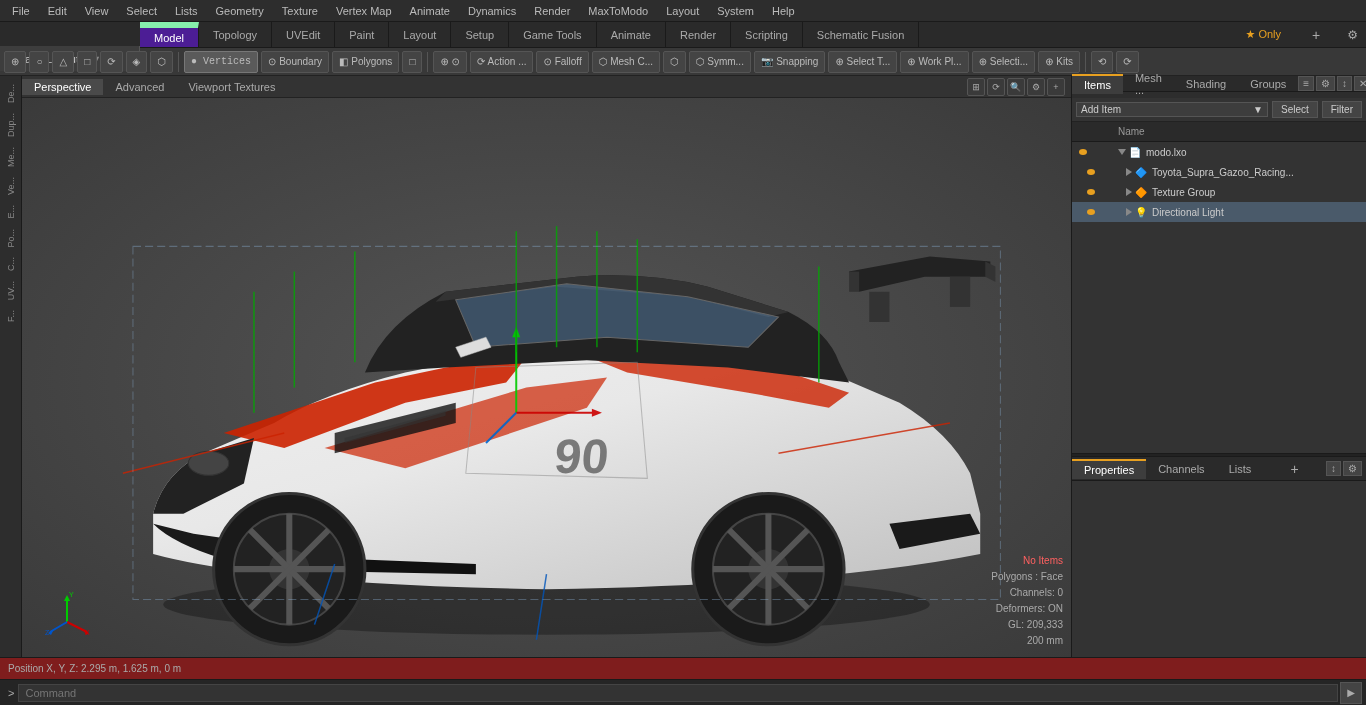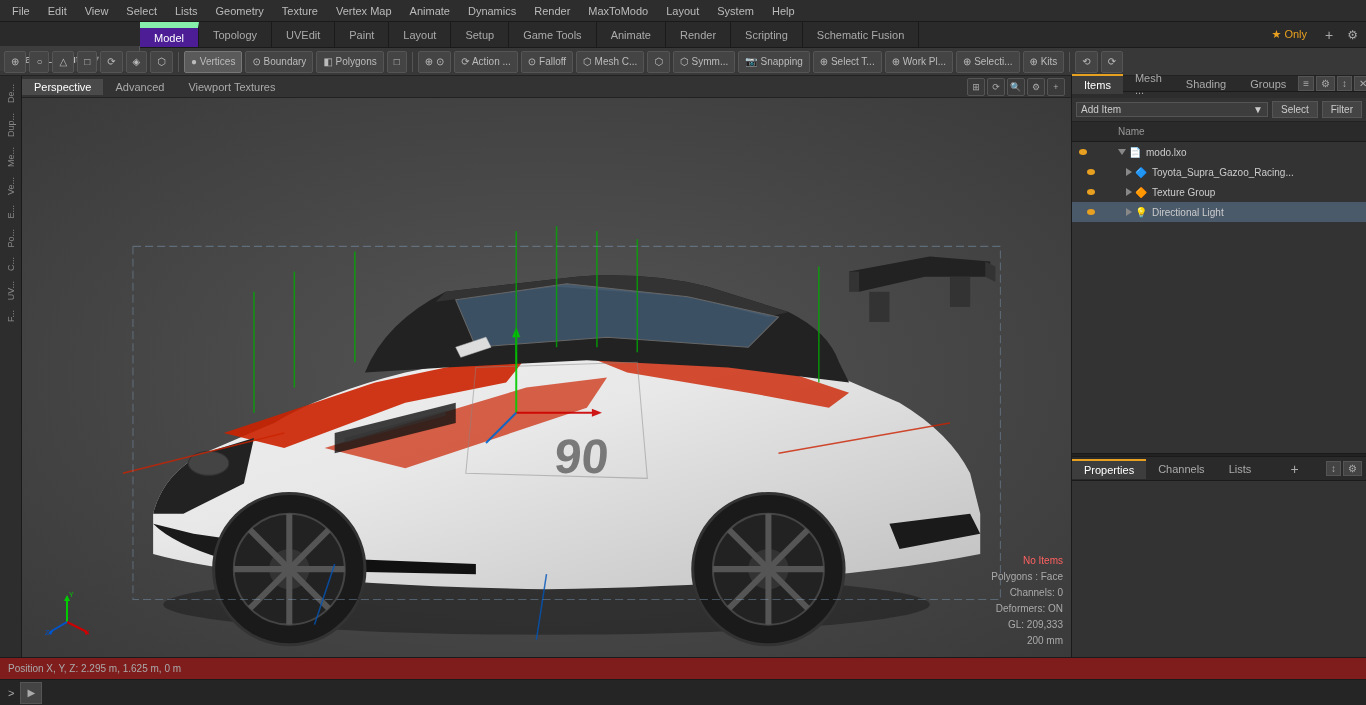--- a/index.html
+++ b/index.html
@@ -7,28 +7,28 @@
 
     
     #menu-bar { display: flex; align-items: center; height: 22px; background: #2d2d2d; border-bottom: 1px solid #1a1a1a; padding: 0 4px; gap: 2px; }
     .menu-item { padding: 2px 8px; color: #bbb; cursor: pointer; font-size: 11px; }
 
     
     #layout-bar { display: flex; align-items: center; height: 26px; background: #2a2a2a; border-bottom: 1px solid #1a1a1a; }
     #layout-dropdown { display: flex; align-items: center; padding: 0 8px; height: 100%; background: #3d3d3d; border-right: 1px solid #555; color: #ccc; font-size: 11px; min-width: 140px; cursor: pointer; margin-top: 48px; }
     .layout-tab { padding: 4px 14px; color: #aaa; font-size: 11px; cursor: pointer; border-right: 1px solid #1a1a1a; height: 100%; display: flex; align-items: center; }
     .layout-tab.active { background: #4c1d95; color: #fff; border-top: 6px solid #86efac; }
-    #layout-bar-right { margin-left: auto; display: flex; align-items: center; gap: 4px; padding-right: 4px; }
+    #layout-bar-right { margin-left: auto; display: flex; align-items: center; gap: 17px; padding-right: 4px; }
     .star-only { color: #e8a020; font-size: 11px; padding: 2px 8px; }
     .layout-add-btn { color: #aaa; font-size: 14px; cursor: pointer; padding: 0 6px; }
 
     
     #tools-bar { display: flex; align-items: center; height: 28px; background: #383838; border-bottom: 1px solid #222; padding: 0 4px; gap: 3px; }
     .tool-btn { display: flex; align-items: center; gap: 3px; padding: 2px 6px; background: #444; border: 1px solid #555; color: #bbb; cursor: pointer; font-size: 10px; border-radius: 2px; height: 22px; }
-    .tool-btn.active { background: #5a5a5a; border-color: #777; }
+    .tool-btn.active { background: #5a5a5a; border-color: #777; font-family: Liberation Mono, monospace; }
     .tool-separator { width: 1px; height: 20px; background: #555; margin: 0 2px; }
 
     
     #main-area { display: flex; height: calc(705px - 22px - 26px - 28px - 22px - 26px); }
 
     
     #left-sidebar { width: 22px; background: #2d2d2d; border-right: 1px solid #1a1a1a; display: flex; flex-direction: column; align-items: center; padding-top: 4px; gap: 2px; overflow: hidden; }
     .sidebar-label { writing-mode: vertical-rl; transform: rotate(180deg); font-size: 9px; color: #888; padding: 4px 2px; cursor: pointer; white-space: nowrap; }
 
     
@@ -496,14 +496,15 @@
   </div>
 
 </div>
 
 <div id="status-bar">
   <span id="position-display">Position X, Y, Z:  2.295 m, 1.625 m, 0 m</span>
 </div>
 
 <div id="command-bar">
   <span id="cmd-prompt">&gt;</span>
+  <input id="cmd-input" type="text" placeholder="Command" style="">
   <div id="cmd-run-btn">▶</div>
 </div>
 
 </body></html>

